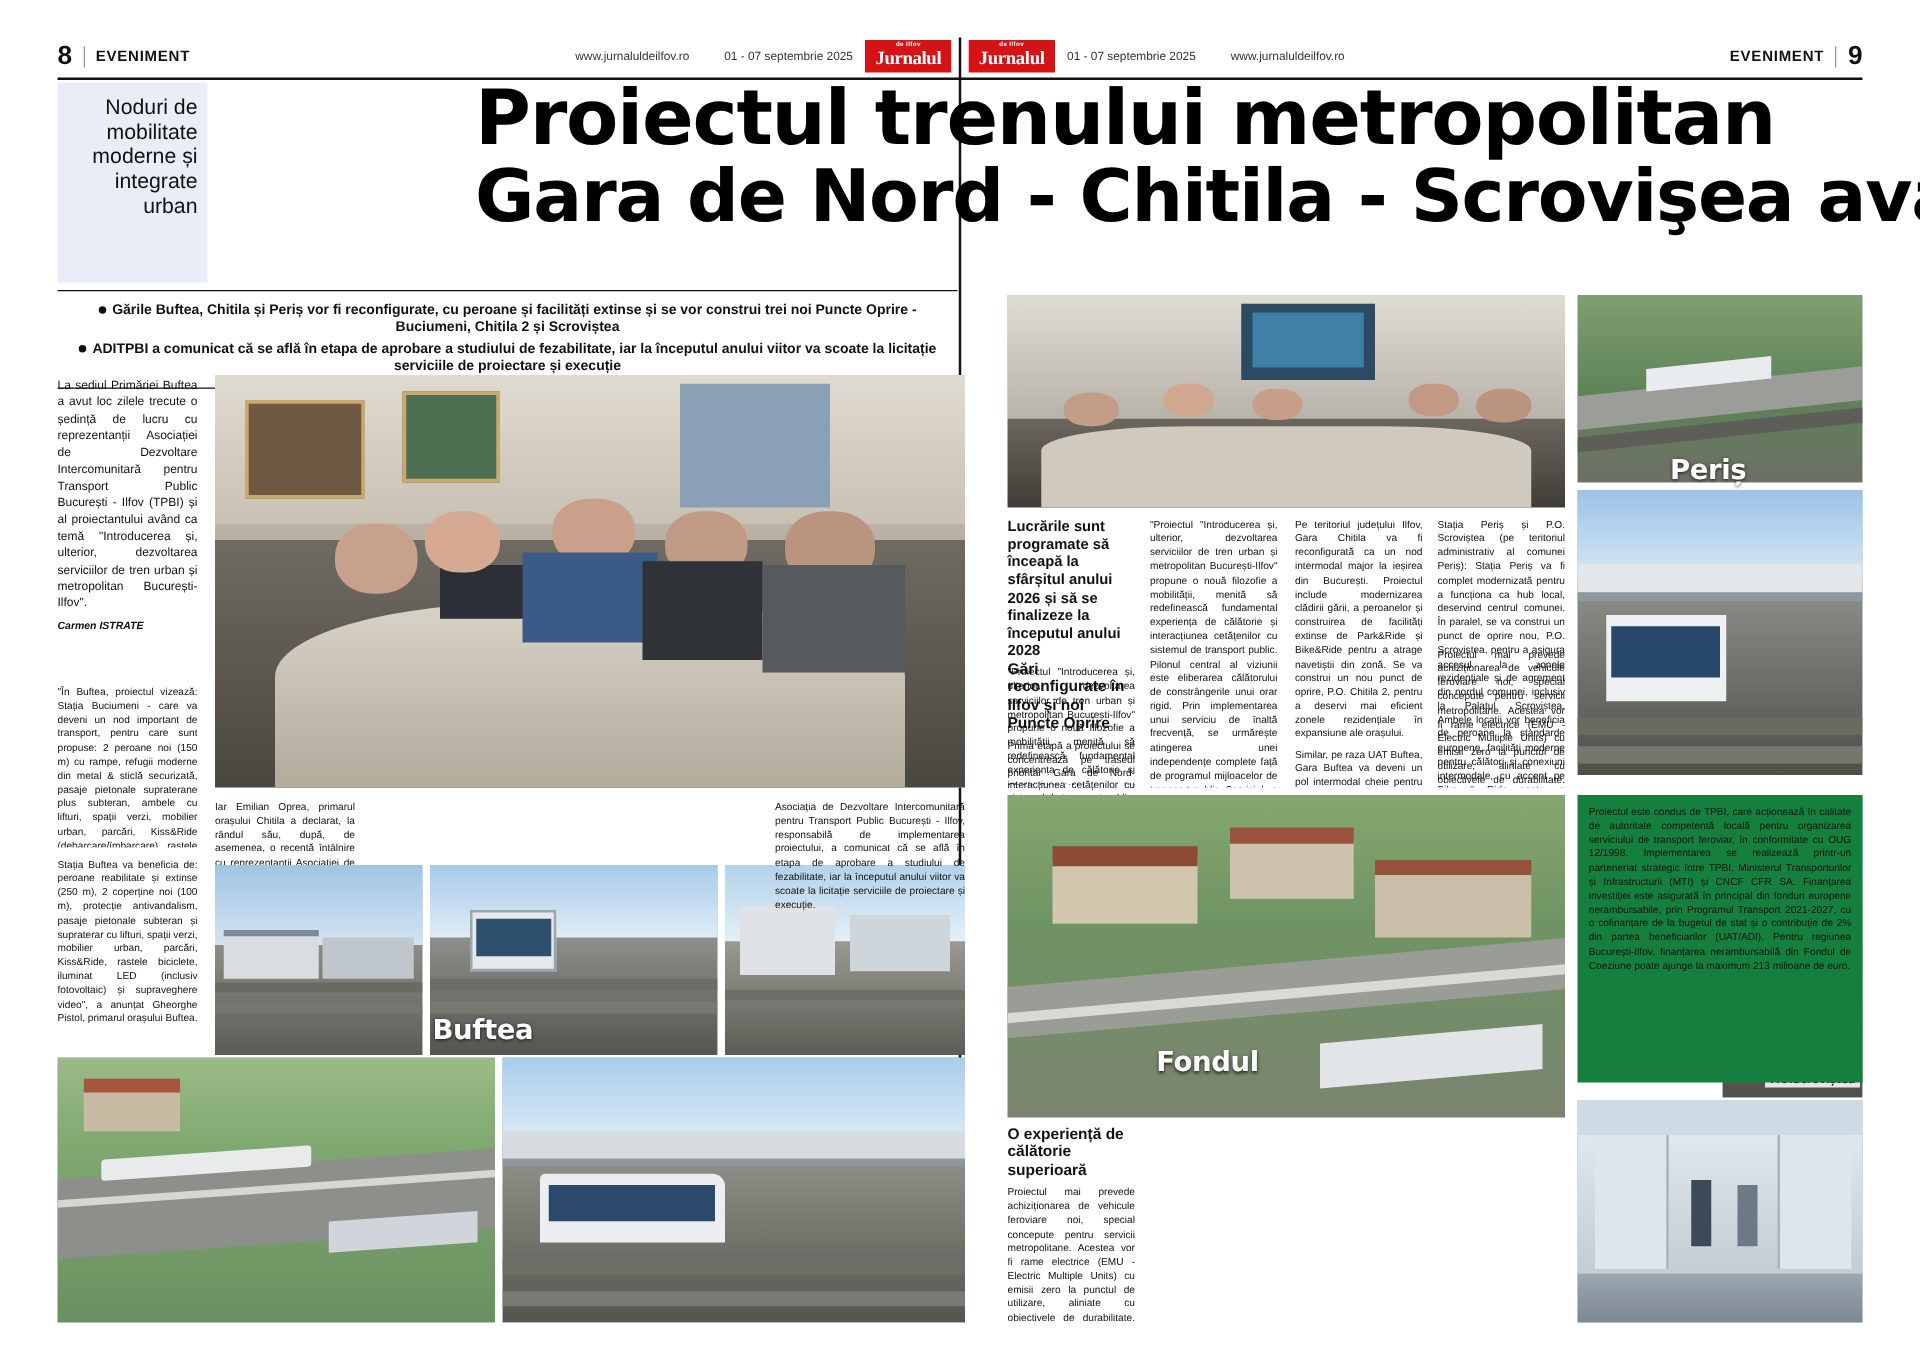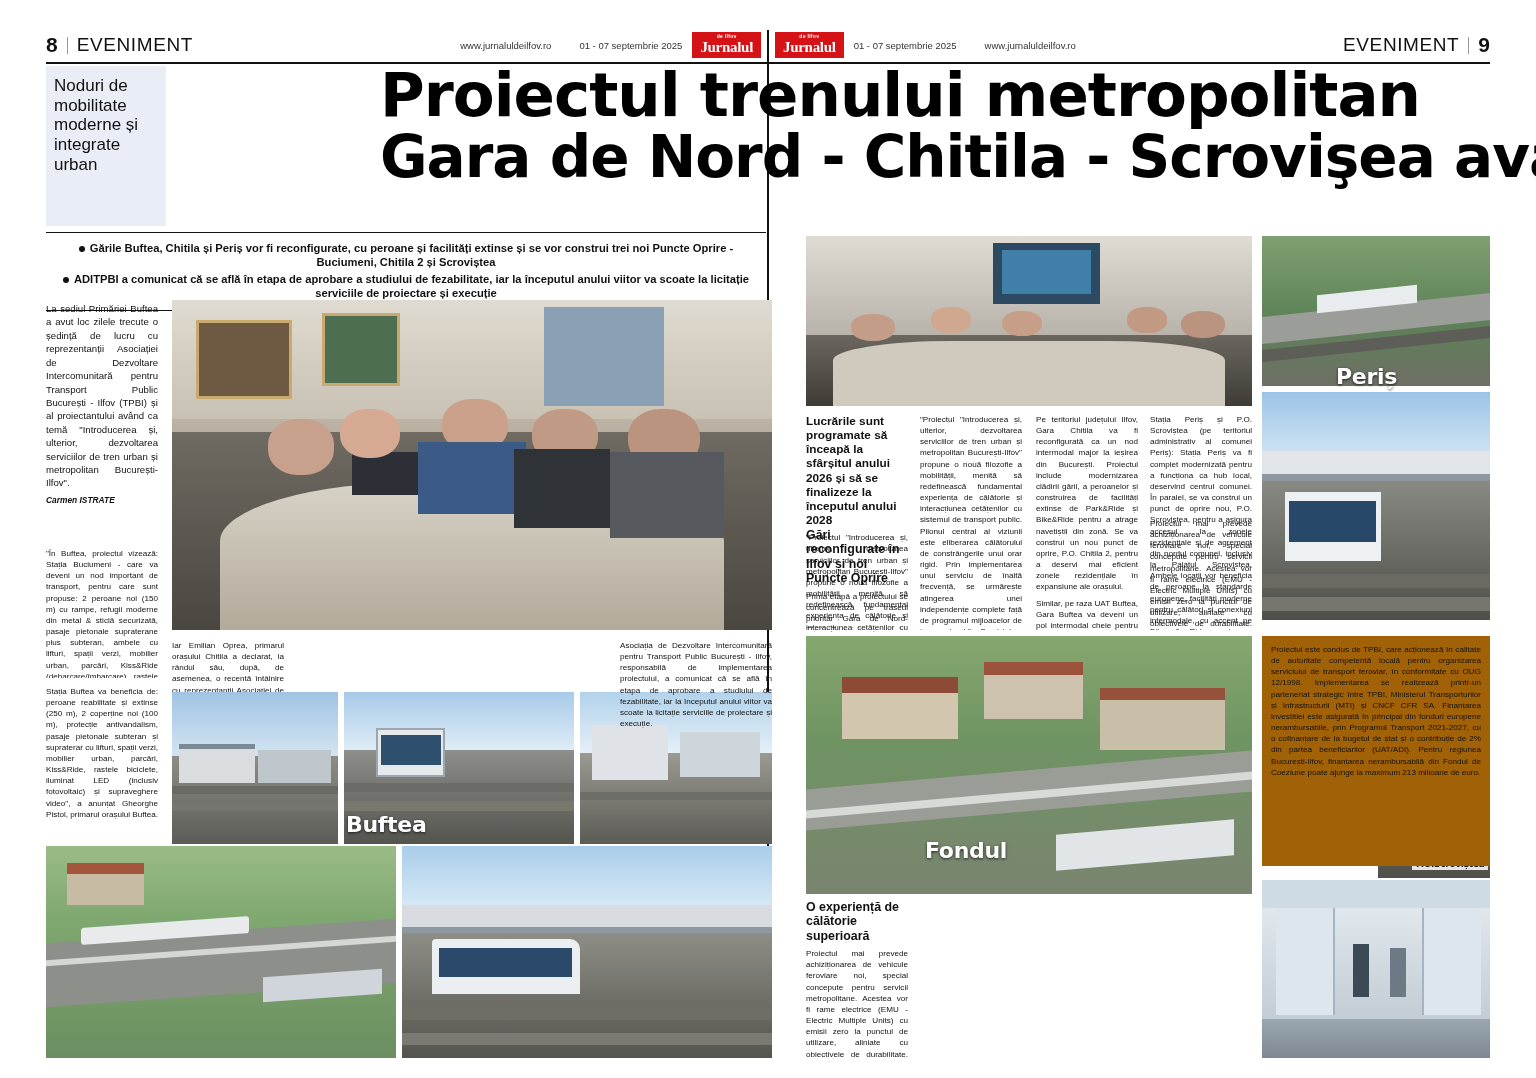--- a/index.html
+++ b/index.html
@@ -34,22 +34,22 @@
     flex: 1 1 0;
   }
   .mast-left { justify-content: flex-start; }
   .mast-right { justify-content: flex-end; }
   .pagenum {
     font-size: 21px;
     font-weight: bold;
     color: #111;
   }
   .sect-label {
-    font-size: 19px;
-    font-weight: normal;
+    font-size: 12px;
+    font-weight: bold;
     letter-spacing: 0.6px;
     color: #111;
   }
   .vrule {
     display: inline-block;
     width: 1px;
     height: 17px;
     background: #999;
     margin: 0 9px;
   }
@@ -124,20 +124,21 @@
     height: 160px;
     background: #e9edf6;
     padding: 10px 8px;
   }
   .kicker p {
     margin: 0;
     font-family: "Liberation Sans", sans-serif;
     font-size: 17px;
     line-height: 1.16;
     color: #111;
+    text-align: right;
   }
   
   .bullets {
     position: absolute;
     left: 46px;
     top: 232px;
     width: 720px;
     border-top: 1px solid #111;
     border-bottom: 1px solid #111;
     padding: 6px 10px 8px 10px;
@@ -215,21 +216,21 @@
     text-shadow: none;
     padding: 1px 4px;
     font-weight: bold;
   }
   
   .sky { position:absolute; left:0; right:0; top:0; }
   .ground { position:absolute; left:0; right:0; bottom:0; }
   .band { position:absolute; }
   .infobox {
     position: absolute;
-    background: #a16207;
+    background: #15803d;
     padding: 8px 9px;
     font-size: 8.1px;
     line-height: 1.38;
     text-align: justify;
     color: #111;
   }
   .infobox p { margin: 0 0 5px 0; }
 </style>
 </head>
 <body>

